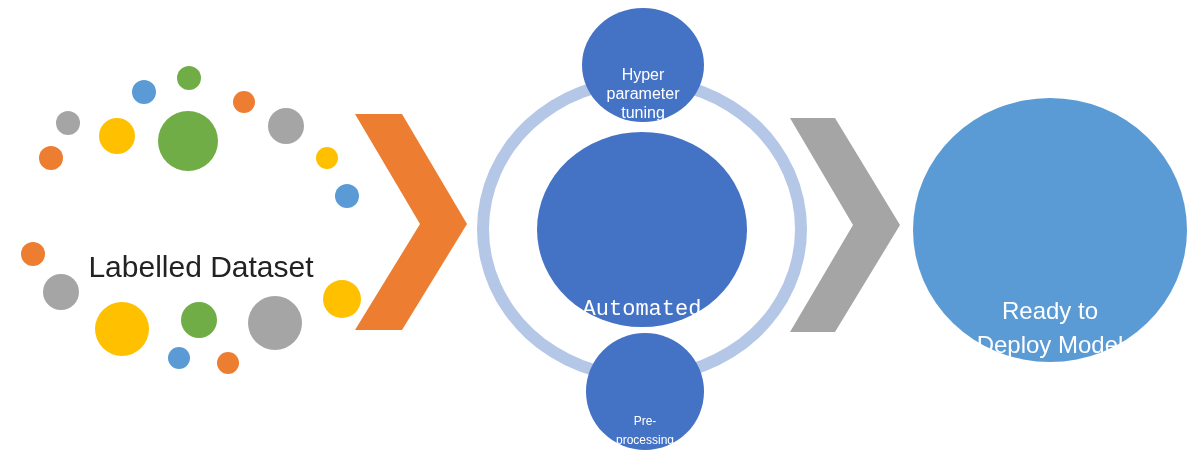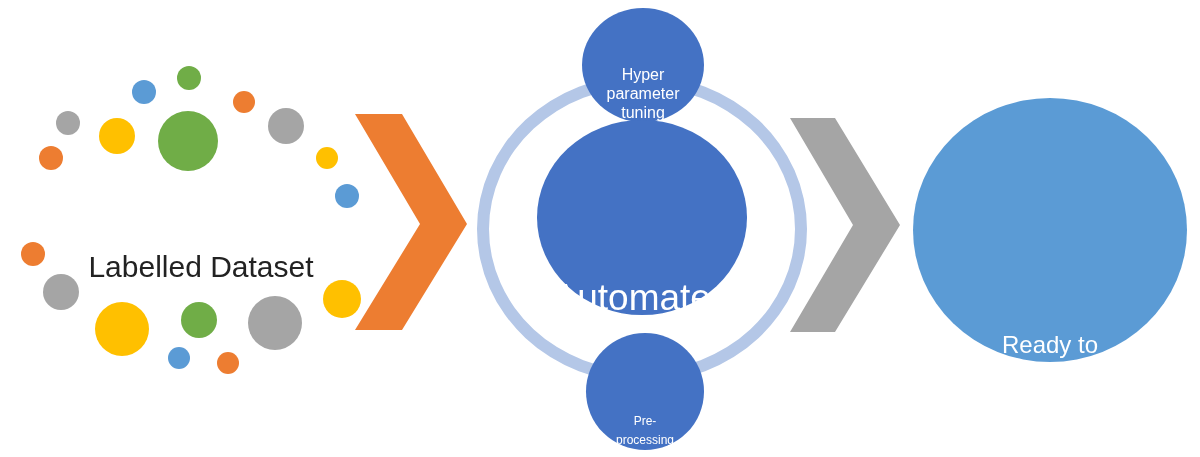--- a/index.html
+++ b/index.html
@@ -18,22 +18,22 @@
   #arrow-layer .gray-chev{fill:var(--gray);}
   #cycle-ring{
     left:477px;top:75px;width:330px;height:308px;box-sizing:border-box;
     border:12px solid var(--ring);border-radius:50%;z-index:1;
   }
   .node{
     border-radius:50%;display:flex;align-items:flex-end;justify-content:center;
     text-align:center;color:var(--text_light);z-index:2;
   }
   #automated-model-circle{
-    left:537px;top:120px;width:210px;height:195px;background:var(--dark_blue);
-    font-size:37px;line-height:35px;
+    left:537px;top:132px;width:210px;height:195px;background:var(--dark_blue);
+    font-size:22px;line-height:35px;font-family:Liberation Mono, monospace;
   }
   #hyper-circle{
     left:582px;top:8px;width:122px;height:114px;background:var(--dark_blue);
     font-size:16px;line-height:19px;
   }
   #pre-circle{
     left:586px;top:333px;width:118px;height:117px;background:var(--dark_blue);
     font-size:12px;line-height:19px;
   }
   #ready-circle{
@@ -93,16 +93,17 @@
   <div class="abs node" id="pre-circle">
     <div>
       <div>Pre-</div>
       <div>processing</div>
     </div>
   </div>
 
   <div class="abs node" id="ready-circle">
     <div>
       <div>Ready to</div>
+      <div>Deploy Model</div>
     </div>
   </div>
 
 </div>
 
 </body></html>

